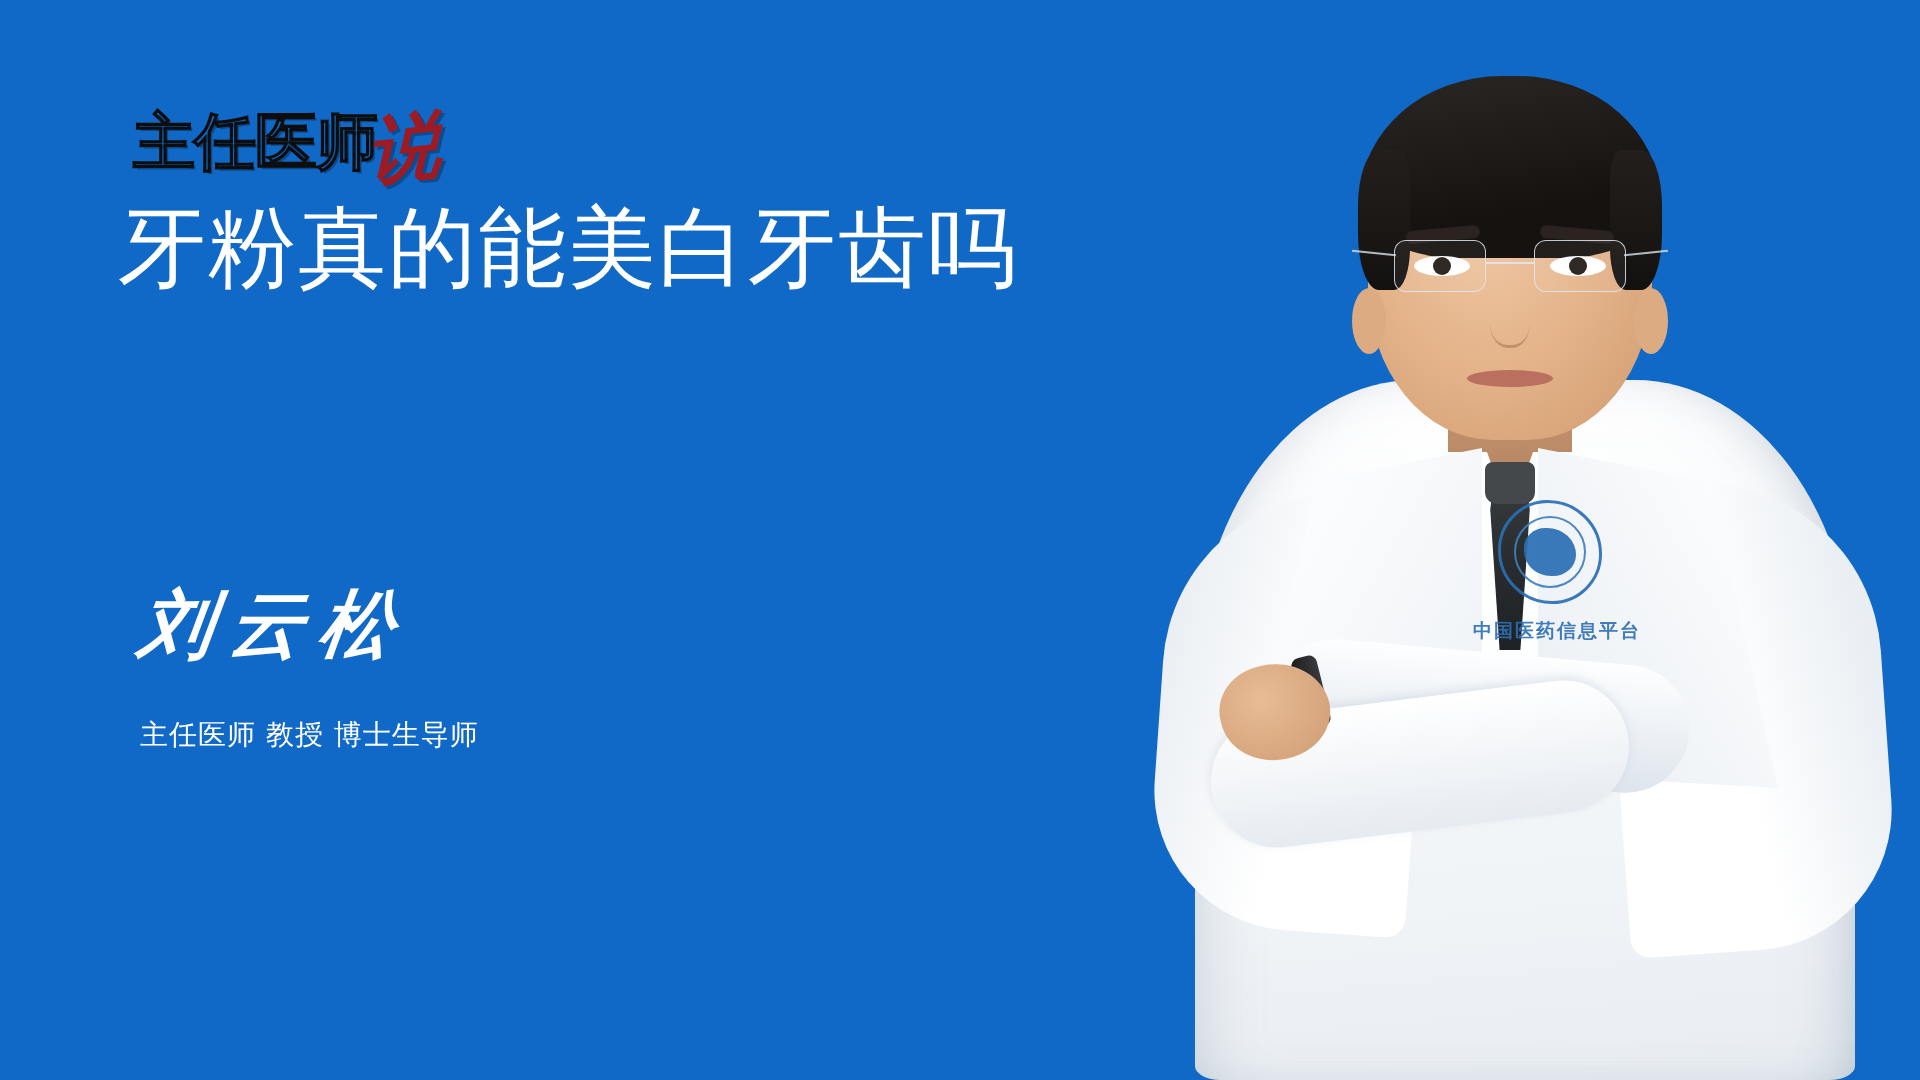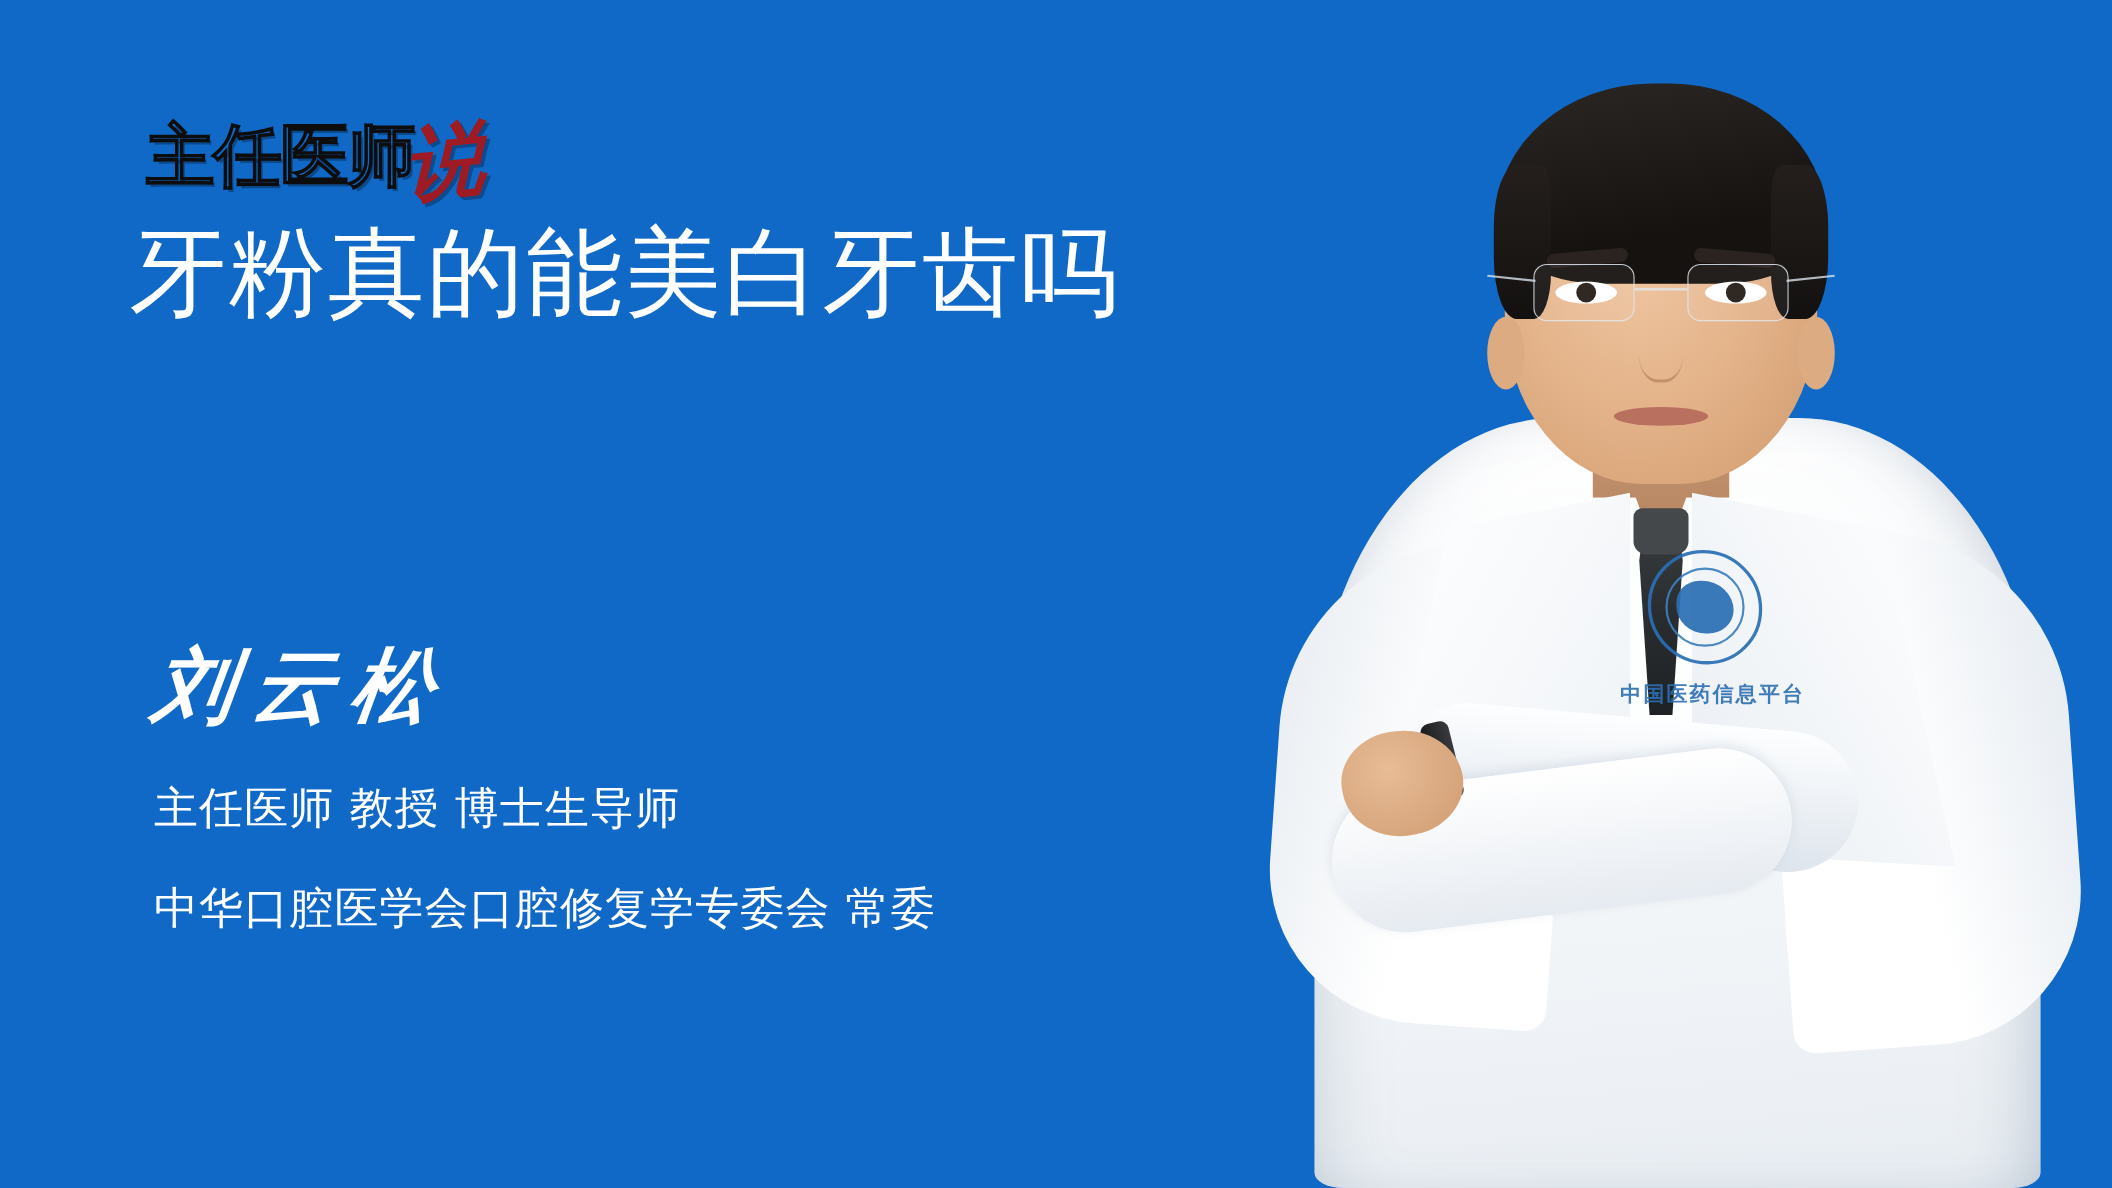--- a/index.html
+++ b/index.html
@@ -89,21 +89,21 @@
   
   .credentials {
     position:absolute;
     left:140px; top:712px;
     display:flex;
     flex-direction:column;
     gap:45px;
   }
   .cred-line {
     font-family:"DejaVu Sans", sans-serif;
-    font-size:40px;
+    font-size:28px;
     line-height:46px;
     font-weight:400;
     color:#ffffff;
     letter-spacing:1px;
     white-space:nowrap;
   }
 
   
   .portrait {
     position:absolute;
@@ -385,21 +385,20 @@
       <span class="logo-main">主任医师</span>
       <span class="logo-say">说</span>
     </div>
 
     <div class="title">牙粉真的能美白牙齿吗</div>
 
     <div class="doctor-name">刘云松</div>
 
     <div class="credentials">
       <div class="cred-line">主任医师  教授  博士生导师</div>
-      <div class="cred-line">中华口腔医学会口腔修复学专委会  常委</div>
     </div>
 
   </div>
 
   <div class="portrait">
 
     <div class="coat"></div>
     <div class="coat-shoulder-l"></div>
     <div class="coat-shoulder-r"></div>
 

